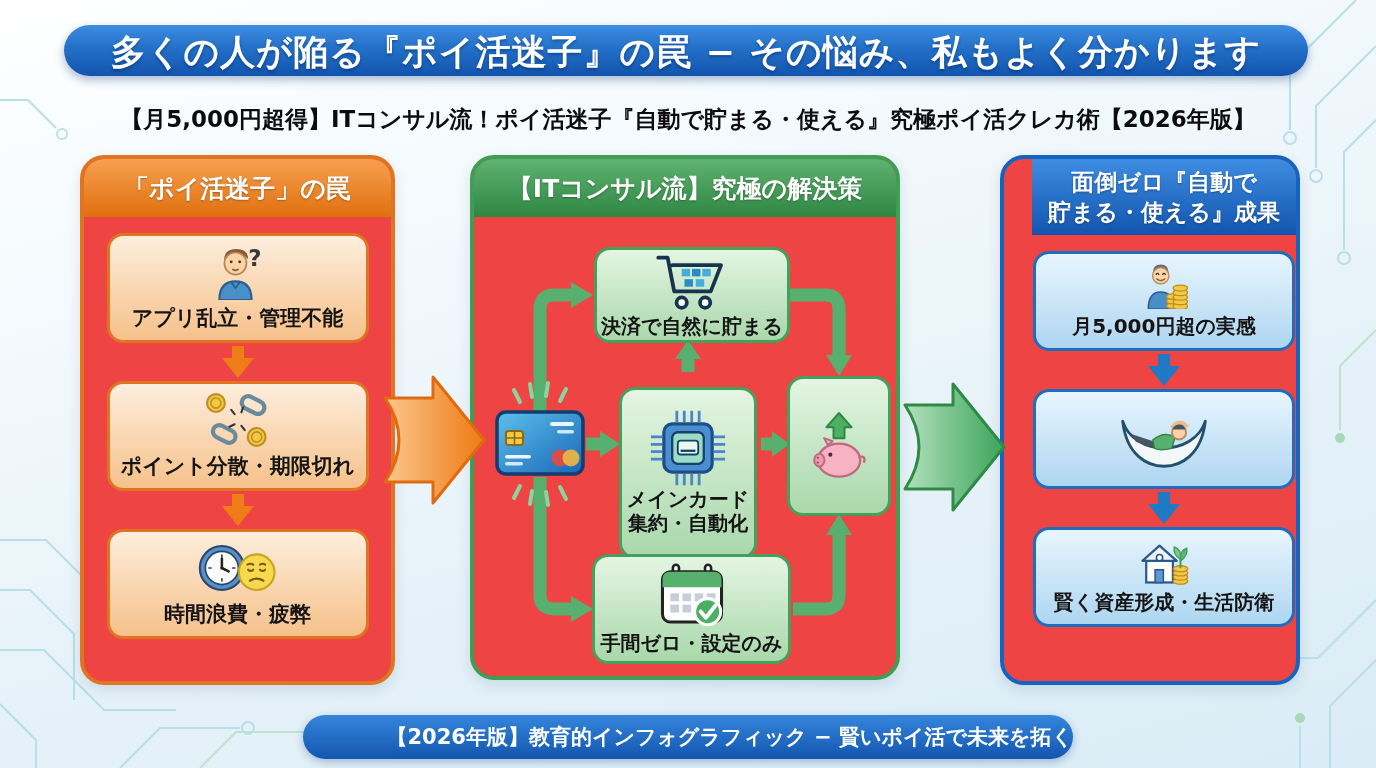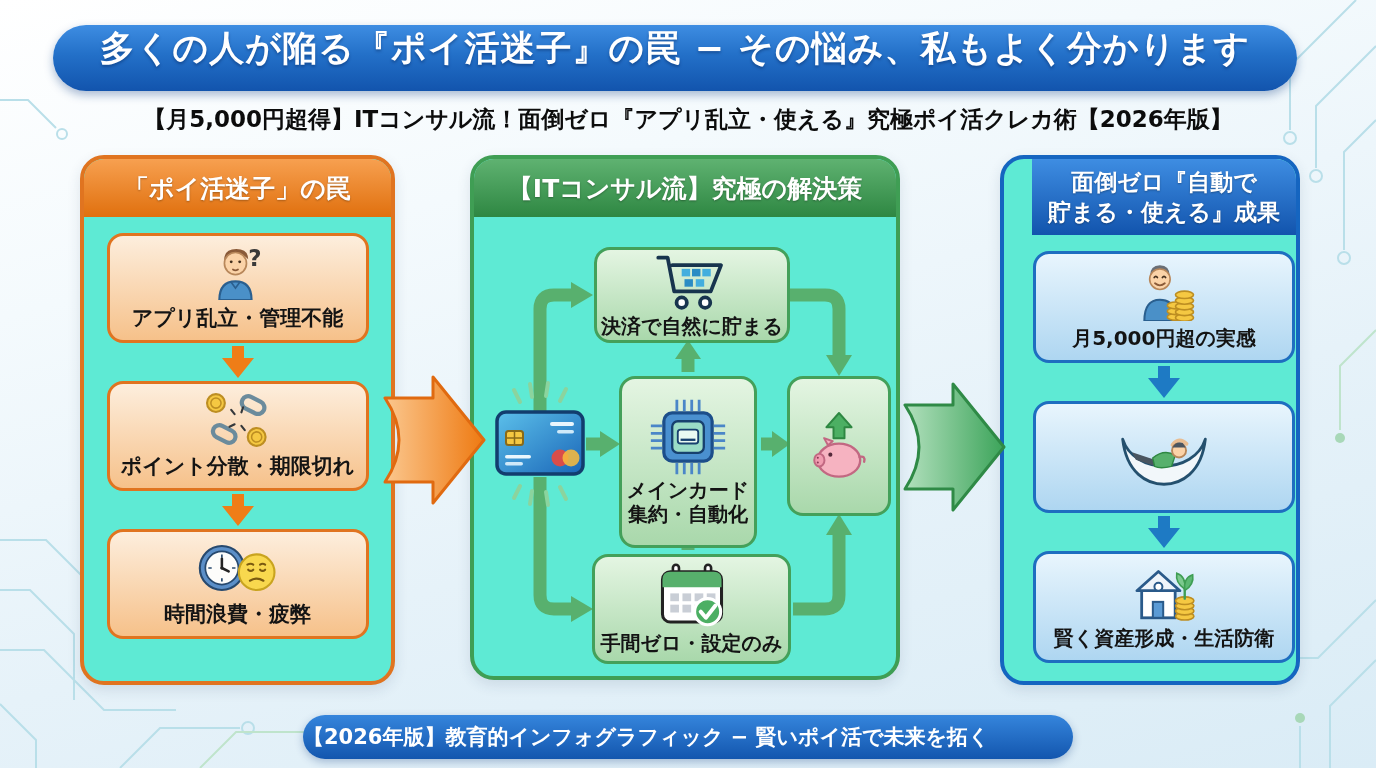--- a/index.html
+++ b/index.html
@@ -7,76 +7,76 @@
   body {
     font-family:"DejaVu Sans","Liberation Sans",sans-serif;
     background:linear-gradient(165deg,#ffffff 0%,#f4fafd 28%,#e6f2f9 62%,#daecf6 100%);
     position:relative;
   }
   .circuit { position:absolute; inset:0; z-index:0; }
   .layer { position:absolute; z-index:1; }
 
   
   .title-banner {
-    left:53px; top:25px; width:1244px; height:66px;
+    left:64px; top:25px; width:1244px; height:51px;
     background:linear-gradient(180deg,#3e8de2 0%,#2370c8 45%,#1254ad 100%);
     border-radius:34px; box-shadow:0 4px 10px rgba(15,60,130,.35);
-    display:flex; align-items:flex-start; justify-content:center;
+    display:flex; align-items:flex-end; justify-content:center;
   }
   .title-banner span {
     color:#fff; font-size:35px; font-weight:bold; letter-spacing:1px;
     text-shadow:0 2px 3px rgba(0,30,80,.4); white-space:nowrap;
   }
   .subtitle {
     left:0; top:104px; width:1376px; text-align:center;
     font-size:23px; font-weight:bold; color:#0c0c0c; white-space:nowrap;
   }
   .footer-banner {
     left:303px; top:715px; width:770px; height:44px;
     background:linear-gradient(180deg,#3585dc 0%,#1356ae 100%);
     border-radius:22px; box-shadow:0 3px 8px rgba(15,60,130,.3);
-    display:flex; align-items:center; justify-content:flex-start;
+    display:flex; align-items:center; justify-content:flex-end;
   }
   .footer-banner span { color:#fff; font-size:21px; font-weight:bold; white-space:nowrap; }
 
   
-  .col { background:#5eead4; border-radius:24px; box-shadow:0 5px 14px rgba(30,60,90,.12); overflow:hidden; }
+  .col { background:#ef4444; border-radius:24px; box-shadow:0 5px 14px rgba(30,60,90,.12); overflow:hidden; }
   .col-problem  { left:80px;   top:155px; width:315px; height:530px; border:4px solid #e07420; }
   .col-solution { left:470px;  top:155px; width:430px; height:525px; border:4px solid #3f9e54; position:absolute; }
   .col-result   { left:1000px; top:155px; width:300px; height:530px; border:4px solid #1565c0;padding-left:28px; }
   .col-header {
     width:100%; display:flex; align-items:center; justify-content:center;
     color:#fff; font-weight:bold; text-shadow:0 1px 2px rgba(0,0,0,.3); text-align:center;
   }
   .col-problem  .col-header { height:58px; font-size:25px; background:linear-gradient(180deg,#f7a050 0%,#e0700e 100%); }
   .col-solution .col-header { height:58px; font-size:25px; background:linear-gradient(180deg,#5fb271 0%,#2e8742 100%); }
   .col-result   .col-header { height:76px; font-size:23px; line-height:1.32; background:linear-gradient(180deg,#3e8de2 0%,#1254ad 100%); }
 
   .col-body { display:flex; flex-direction:column; align-items:center; padding-top:16px; }
   .step-card {
     width:262px; border-radius:16px; display:flex; flex-direction:column;
     align-items:center; justify-content:center; gap:4px; padding:8px 4px;
   }
   .col-problem .step-card { height:110px; border:3px solid #e07420; background:linear-gradient(180deg,#fdeedd 0%,#f6c18a 100%); }
-  .col-result  .step-card { height:112px; border:3px solid #1e6ec0; background:linear-gradient(180deg,#e8f5fd 0%,#aed6f1 100%); }
+  .col-result  .step-card { height:100px; border:3px solid #1e6ec0; background:linear-gradient(180deg,#e8f5fd 0%,#aed6f1 100%); }
   .card-label { font-size:21px; font-weight:bold; color:#141414; text-align:center; white-space:nowrap; }
   .col-result .card-label { font-size:20px; }
   .varrow { height:32px; margin:3px 0; }
 
   
   .flow-svg { position:absolute; left:0; top:0; width:430px; height:525px; }
   .node {
     position:absolute; border:3px solid #44a05a; border-radius:16px;
     background:linear-gradient(180deg,#e4f5e2 0%,#a9d8ab 100%);
     display:flex; flex-direction:column; align-items:center; justify-content:center; gap:2px;
   }
   .node-label { font-size:20px; font-weight:bold; color:#141414; text-align:center; line-height:1.22; }
   .pre { white-space:pre-line; }
   .node-top    { left:120px; top:88px;  width:196px; height:96px; }
-  .node-center { left:145px; top:217px; width:138px; height:172px; }
+  .node-center { left:145px; top:228px; width:138px; height:172px;font-family:Liberation Mono, monospace; }
   .node-right  { left:313px; top:217px; width:104px; height:140px; }
   .node-bottom { left:118px; top:395px; width:199px; height:110px; }
   .credit-card-wrap { position:absolute; left:20px; top:250px; width:92px; }
 
   .big-arrow { position:absolute; z-index:2; }
 </style>
 </head>
 <body>
 
 <svg class="circuit" width="1376" height="768" viewBox="0 0 1376 768">
@@ -105,21 +105,21 @@
     <path d="M1376,330 L1340,366 L1340,430"></path>
     <path d="M200,768 L236,732 L320,732"></path>
   </g>
   <circle cx="1340" cy="438" r="5" fill="#a8d8b8"></circle>
   <circle cx="1300" cy="718" r="5" fill="#a8d8b8"></circle>
 </svg>
 
 <div class="layer title-banner">
   <span>多くの人が陥る『ポイ活迷子』の罠 − その悩み、私もよく分かります</span>
 </div>
-<div class="layer subtitle">【月5,000円超得】ITコンサル流！面倒ゼロ『アプリ乱立・使える』究極ポイ活クレカ術【2026年版】</div>
+<div class="layer subtitle">【月5,000円超得】ITコンサル流！ポイ活迷子『自動で貯まる・使える』究極ポイ活クレカ術【2026年版】</div>
 
 <div class="layer col col-problem">
   <div class="col-header">「ポイ活迷子」の罠</div>
   <div class="col-body">
     <div class="step-card">
       <svg width="76" height="64" viewBox="0 0 76 66">
         <path d="M22,22 Q20,6 36,6 Q50,6 50,18 Q42,10 34,13 Q24,15 22,22 Z" fill="#8a5a38"></path>
         <circle cx="35" cy="23" r="13" fill="#fbd3a8" stroke="#b8875a" stroke-width="2"></circle>
         <circle cx="30" cy="21" r="1.7" fill="#45301e"></circle>
           <circle cx="40" cy="21" r="1.7" fill="#45301e"></circle>

